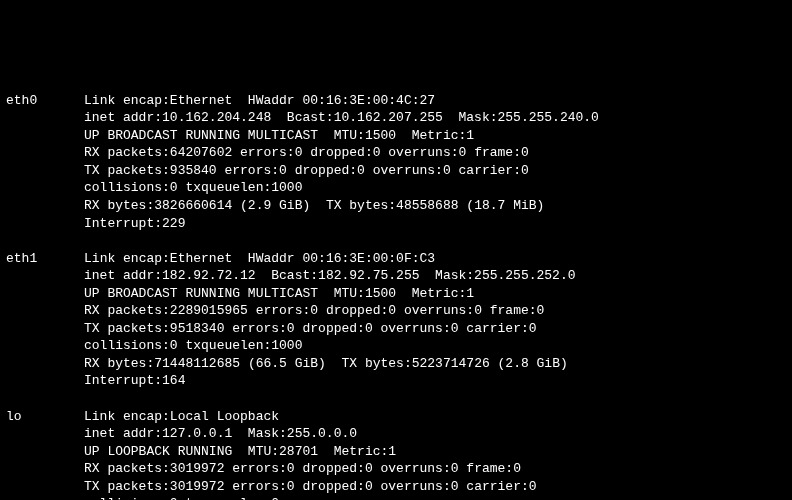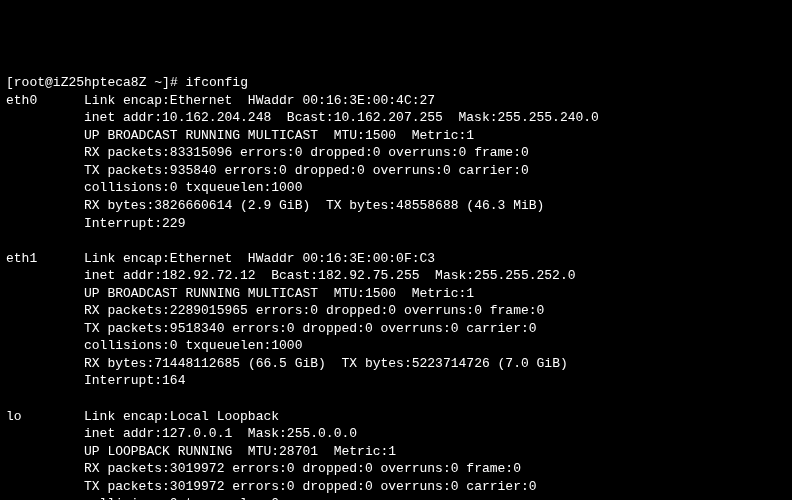--- a/index.html
+++ b/index.html
@@ -14,36 +14,36 @@
       height: 500px;
       white-space: pre;
       overflow: hidden;
     }
   </style>
 </head>
 <body>
 
 
 
-<div><span>[<span>root</span>@<span>iZ25hpteca8Z</span> <span>~</span>]<span>#</span> <span>ifconfig</span></span>
+<div>
 <div><span>eth0</span>      Link encap:<span>Ethernet</span>  HWaddr <span>00:16:3E:00:4C:27</span>
           inet addr:<span>10.162.204.248</span>  Bcast:<span>10.162.207.255</span>  Mask:<span>255.255.240.0</span>
           <span>UP BROADCAST RUNNING MULTICAST</span>  MTU:<span>1500</span>  Metric:<span>1</span>
-          RX packets:<span>83315096</span> errors:<span>0</span> dropped:<span>0</span> overruns:<span>0</span> frame:<span>0</span>
+          RX packets:<span>64207602</span> errors:<span>0</span> dropped:<span>0</span> overruns:<span>0</span> frame:<span>0</span>
           TX packets:<span>935840</span> errors:<span>0</span> dropped:<span>0</span> overruns:<span>0</span> carrier:<span>0</span>
           collisions:<span>0</span> txqueuelen:<span>1000</span>
-          RX bytes:<span>3826660614</span> <span>(2.9 GiB)</span>  TX bytes:<span>48558688</span> <span>(46.3 MiB)</span>
+          RX bytes:<span>3826660614</span> <span>(2.9 GiB)</span>  TX bytes:<span>48558688</span> <span>(18.7 MiB)</span>
           Interrupt:<span>229</span></div>
 <div><span>eth1</span>      Link encap:<span>Ethernet</span>  HWaddr <span>00:16:3E:00:0F:C3</span>
           inet addr:<span>182.92.72.12</span>  Bcast:<span>182.92.75.255</span>  Mask:<span>255.255.252.0</span>
           <span>UP BROADCAST RUNNING MULTICAST</span>  MTU:<span>1500</span>  Metric:<span>1</span>
           RX packets:<span>2289015965</span> errors:<span>0</span> dropped:<span>0</span> overruns:<span>0</span> frame:<span>0</span>
           TX packets:<span>9518340</span> errors:<span>0</span> dropped:<span>0</span> overruns:<span>0</span> carrier:<span>0</span>
           collisions:<span>0</span> txqueuelen:<span>1000</span>
-          RX bytes:<span>71448112685</span> <span>(66.5 GiB)</span>  TX bytes:<span>5223714726</span> <span>(7.0 GiB)</span>
+          RX bytes:<span>71448112685</span> <span>(66.5 GiB)</span>  TX bytes:<span>5223714726</span> <span>(2.8 GiB)</span>
           Interrupt:<span>164</span></div>
 <div><span>lo</span>        Link encap:<span>Local Loopback</span>
           inet addr:<span>127.0.0.1</span>  Mask:<span>255.0.0.0</span>
           <span>UP LOOPBACK RUNNING</span>  MTU:<span>28701</span>  Metric:<span>1</span>
           RX packets:<span>3019972</span> errors:<span>0</span> dropped:<span>0</span> overruns:<span>0</span> frame:<span>0</span>
           TX packets:<span>3019972</span> errors:<span>0</span> dropped:<span>0</span> overruns:<span>0</span> carrier:<span>0</span>
           collisions:<span>0</span> txqueuelen:<span>0</span>
           RX bytes:   TX bytes: </div>
 </div>
 

